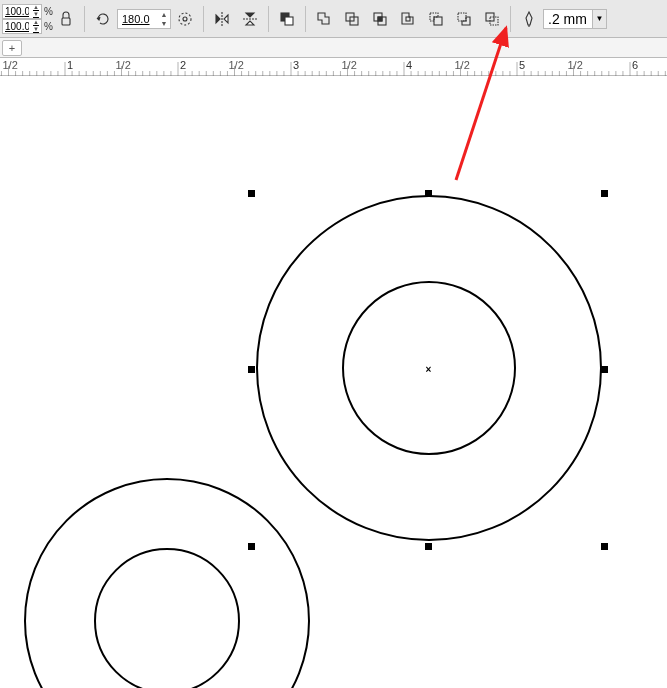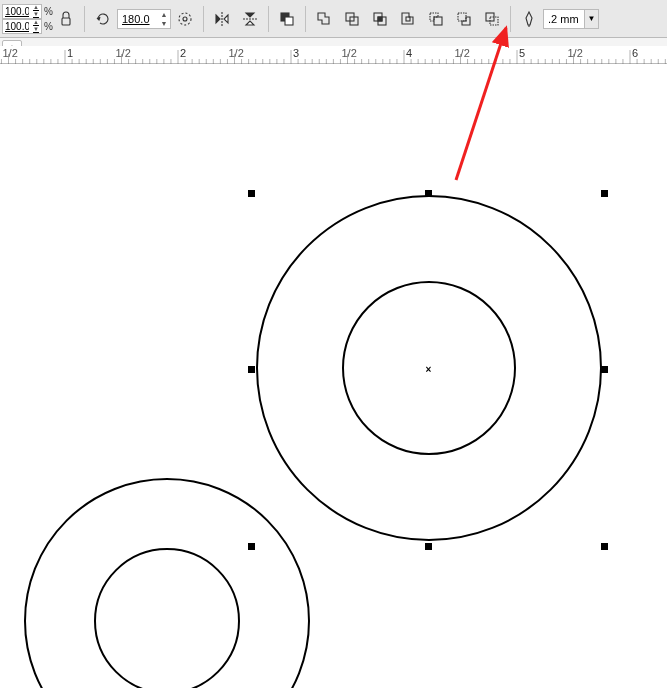--- a/index.html
+++ b/index.html
@@ -40,36 +40,36 @@
     cursor:pointer;border-radius:2px;margin:0 1px;
   }
   .sep{width:1px;height:26px;background:var(--line2);margin:0 4px;}
 
   .rot-field{display:flex;align-items:center;background:#fff;border:1px solid var(--line);height:20px;}
   .rot-field input{border:none;width:40px;text-align:left;padding:0 4px;font-size:11px;height:18px;outline:none;text-decoration:underline;}
   .rot-field .arrows{width:12px;height:18px;display:flex;flex-direction:column;}
   .rot-field .ar{flex:1;display:flex;align-items:center;justify-content:center;font-size:7px;color:#555;cursor:pointer;}
 
   .outline-field{display:flex;align-items:center;background:#fff;border:1px solid var(--line);height:20px;}
-  .outline-field input{border:none;width:40px;text-align:left;padding:0 4px;font-size:11px;height:18px;outline:none;}
+  .outline-field input{border:none;width:48px;text-align:left;padding:0 4px;font-size:14px;height:18px;outline:none;}
   .dropbtn{width:14px;height:20px;border:1px solid var(--line);border-left:none;background:var(--bg);display:flex;align-items:center;justify-content:center;font-size:8px;cursor:pointer;}
 
   svg.icon{width:18px;height:18px;display:block;}
   svg.icon *{stroke:#333;fill:none;stroke-width:1.1;}
   svg.icon .f{fill:#333;}
   svg.icon .fw{fill:#fff;}
 
   .tabrow{
     position:absolute;left:0;top:38px;width:667px;height:20px;
     background:var(--bg2);border-bottom:1px solid var(--line);
   }
   .addtab{width:20px;height:16px;margin:2px 0 0 2px;border:1px solid var(--line);background:#fff;border-radius:2px;display:flex;align-items:center;justify-content:center;cursor:pointer;color:#555;}
 
   .ruler{
-    position:absolute;left:0;top:46px;width:667px;height:18px;
+    position:absolute;left:0;top:58px;width:667px;height:18px;
     background:#fff;border-bottom:1px solid var(--line);
   }
   .canvas{
     position:absolute;left:0;top:76px;width:667px;height:612px;background:var(--canvas);
   }
   .handle{position:absolute;width:7px;height:7px;background:#000;}
   .cross{position:absolute;width:7px;height:7px;display:flex;align-items:center;justify-content:center;font-size:10px;font-weight:bold;}
 
   .arrow-svg{position:absolute;left:0;top:0;pointer-events:none;}
 </style>

